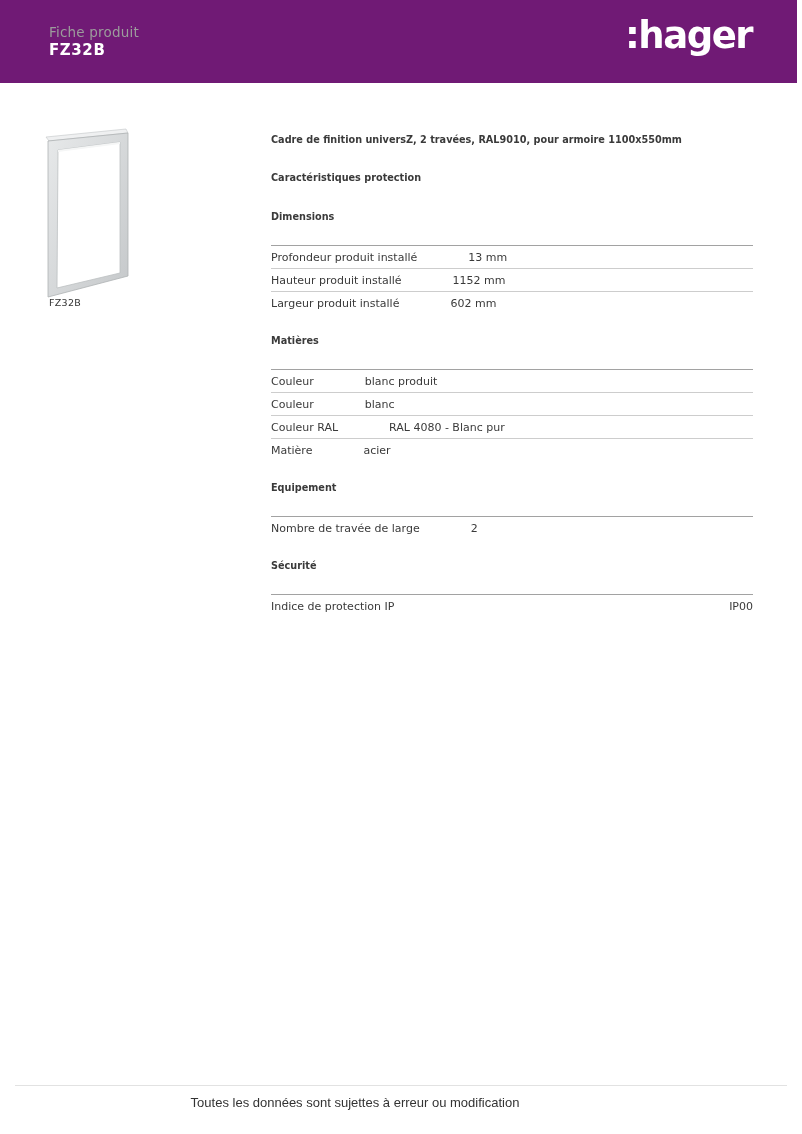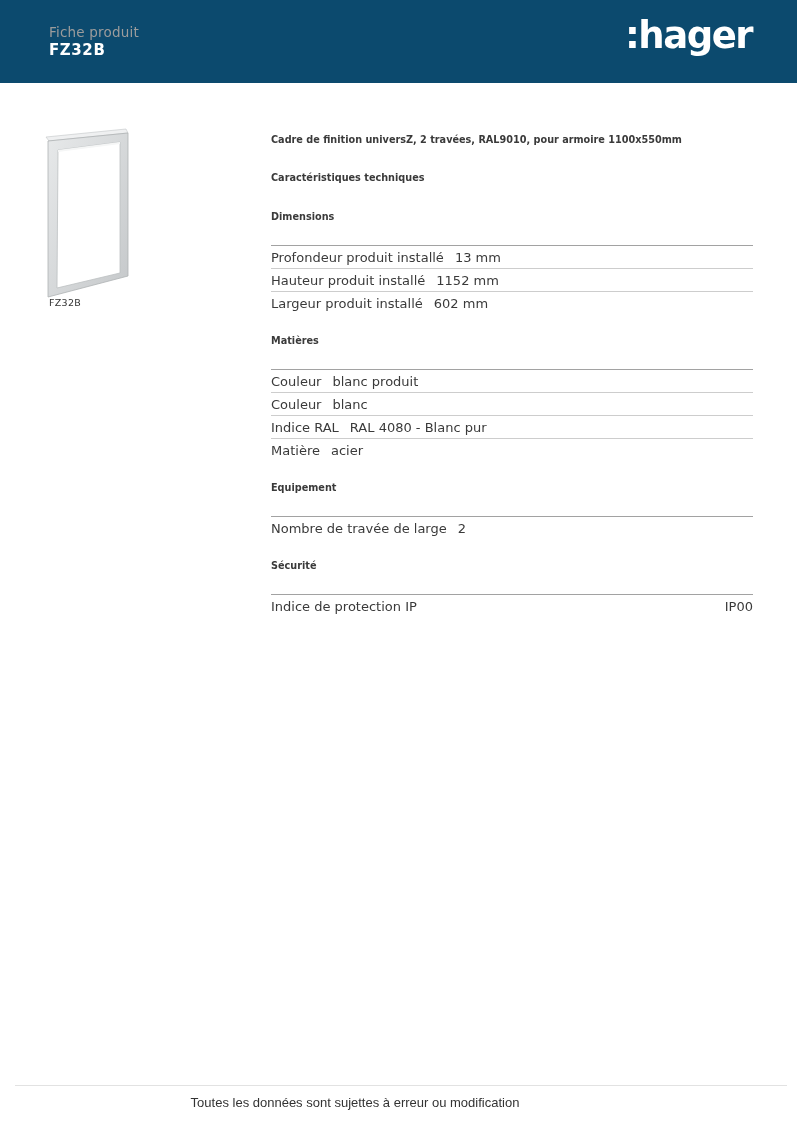--- a/index.html
+++ b/index.html
@@ -39,39 +39,39 @@
   .sections { margin-top:27px; }
   .section  { margin-top:20px; }
   .sections .section:first-child { margin-top:0; }
   .section-title {
     font-size:9.7px; font-weight:bold; line-height:12px;
     padding-bottom:22px; border-bottom:1px solid #a2a2a2;
   }
   .row {
     display:flex; align-items:center; height:23px;
     border-bottom:1px solid #cdcdcd;
-    font-size:13px; color:#3a3a3a;
+    font-size:11px; color:#3a3a3a;gap:40px;
   }
   .section .row:last-child { border-bottom:none; }
   .row-value { margin-left:11px; }
   .row-value-right { margin-left:auto;text-align:right; }
 
   
   .footer-rule { position:absolute; left:15px; width:772px; top:1085px; height:1px; background:#e2e2e2; }
   .footer {
     position:absolute; left:0; top:1095px; width:710px; text-align:center;
     font-family:"Liberation Sans", sans-serif; font-size:13px; color:#333333;
   }
 </style>
 </head>
 <body>
 
 <div id="page">
 
-  <header class="hdr" style="background: #0c4a6e;">
+  <header class="hdr" style="background: #701a75;">
     <div class="hdr-doctype" style="color: rgb(156, 156, 156);">Fiche produit</div>
     <div class="hdr-code">FZ32B</div>
     <div class="hdr-logo">:hager</div>
   </header>
 
   <svg class="product-img" viewBox="0 0 95 180" xmlns="http://www.w3.org/2000/svg" aria-hidden="true">
     <defs>
       <linearGradient id="frameGrad" x1="0" y1="0" x2="1" y2="1">
         <stop offset="0" stop-color="#e7e9ea"></stop>
         <stop offset="1" stop-color="#c5c8ca"></stop>
@@ -84,21 +84,21 @@
 
     <polygon points="18,25 80,17 80,148 17,163" fill="#ffffff" stroke="#bcc0c2" stroke-width="0.8"></polygon>
 
     <polygon points="18,25 80,17 80,19 18,27" fill="#f5f6f6" stroke="none"></polygon>
   </svg>
 
   <div class="img-caption">FZ32B</div>
 
   <main class="content">
     <h1 class="title">Cadre de finition universZ, 2 travées, RAL9010, pour armoire 1100x550mm</h1>
-    <h2 class="subtitle">Caractéristiques techniques</h2>
+    <h2 class="subtitle">Caractéristiques protection</h2>
     <div class="sections">
         <section class="section">
           <div class="section-title">Dimensions</div>
           <div class="row">
             <span class="row-label">Profondeur produit installé</span>
             <span class="row-value">13 mm</span>
           </div>
           <div class="row">
             <span class="row-label">Hauteur produit installé</span>
             <span class="row-value">1152 mm</span>
@@ -112,21 +112,21 @@
           <div class="section-title">Matières</div>
           <div class="row">
             <span class="row-label">Couleur</span>
             <span class="row-value">blanc produit</span>
           </div>
           <div class="row">
             <span class="row-label">Couleur</span>
             <span class="row-value">blanc</span>
           </div>
           <div class="row">
-            <span class="row-label">Indice RAL</span>
+            <span class="row-label">Couleur RAL</span>
             <span class="row-value">RAL 4080 - Blanc pur</span>
           </div>
           <div class="row">
             <span class="row-label">Matière</span>
             <span class="row-value">acier</span>
           </div>
         </section>
         <section class="section">
           <div class="section-title">Equipement</div>
           <div class="row">

